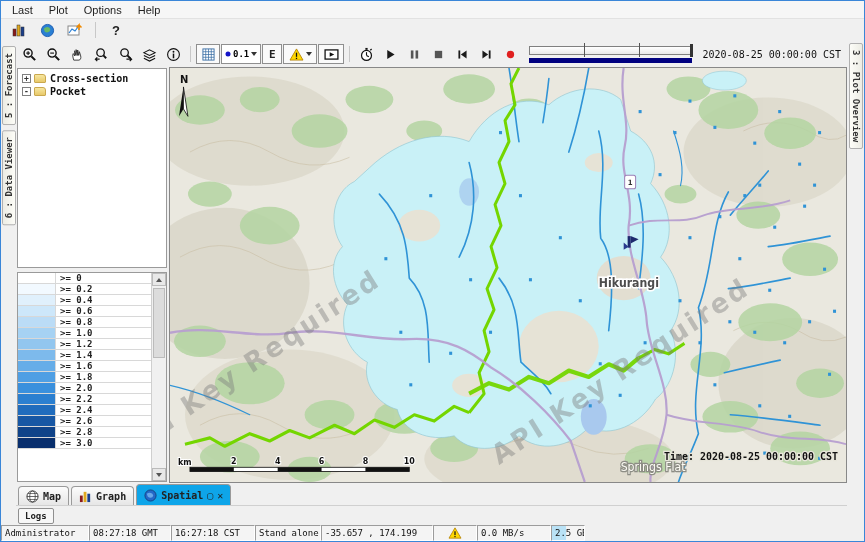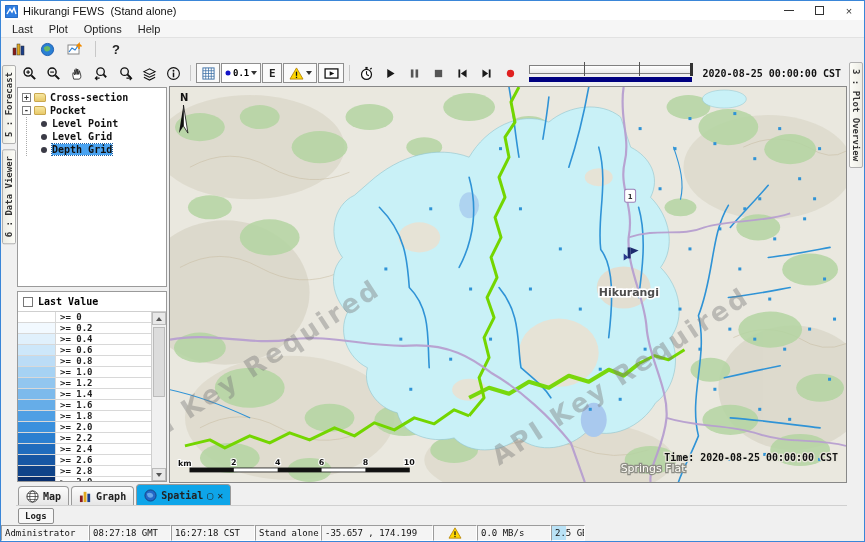--- a/index.html
+++ b/index.html
@@ -40,21 +40,21 @@
   .toolbar2 { height:26px; display:flex; align-items:center; gap:1px; padding:0 4px 0 2px; flex:none; }
   .tbtn { width:23px; height:22px; display:flex; align-items:center; justify-content:center; flex:none; }
   .boxbtn { height:20px; border:1px solid #8f8f8f; background:#fafafa; display:flex; align-items:center; justify-content:center; padding:0 2px; flex:none; }
   .combo { height:20px; border:1px solid #8f8f8f; background:#fff; display:flex; align-items:center; gap:2px; padding:0 3px; font-family:"DejaVu Sans Mono",monospace; font-size:9px; font-weight:bold; flex:none; }
   .caret { width:0; height:0; border-left:3px solid transparent; border-right:3px solid transparent; border-top:4px solid #333; }
   .timeline { flex:1; height:22px; position:relative; margin:0 6px; min-width:120px; }
   .tl-groove { position:absolute; left:0; right:4px; top:3px; height:9px; border:1px solid #808080; background:linear-gradient(#fff,#e9e9e9); }
   .tl-tick { position:absolute; top:0; width:1px; height:14px; background:#555; }
   .tl-thumb { position:absolute; right:3px; top:1px; width:3px; height:13px; background:#333; }
   .tl-bar { position:absolute; left:0; right:4px; top:15px; height:5px; }
-  .tb-date { font-family:"DejaVu Sans Mono",monospace; font-size:10px; font-weight:bold; white-space:nowrap; color:#111; padding-right:2px; }
+  .tb-date { font-family:"DejaVu Sans Mono",monospace; font-size:10px; font-weight:normal; white-space:nowrap; color:#111; padding-right:2px; }
 
   
   .panelsrow { flex:1; display:flex; min-height:0; }
   .leftpanel { width:153px; flex:none; display:flex; flex-direction:column; padding:1px 2px 1px 1px; }
   .treebox { height:200px; background:#fff; border:1px solid #9a9a9a; overflow:hidden; padding:3px 0 0 4px; flex:none; }
   .treerow { display:flex; align-items:center; height:13px; font-family:"DejaVu Sans Mono",monospace; font-size:10px; font-weight:bold; color:#111; white-space:nowrap; }
   .expander { width:9px; height:9px; border:1px solid #808080; background:#fff; font-size:8px; line-height:7px; text-align:center; margin-right:3px; flex:none; font-weight:bold; color:#333;}
   .foldericon { width:12px; height:9px; background:linear-gradient(#f7e7a0,#e8c96a); border:1px solid #caa84e; border-radius:1px 3px 1px 1px; margin-right:4px; flex:none; }
   .bullet { width:6px; height:6px; border-radius:50%; background:#3a3a46; margin:0 5px 0 0; flex:none; }
   .child { padding-left:14px; }
@@ -100,40 +100,20 @@
   .statusbar { height:16px; display:flex; flex:none; background:#f0f0f0; }
   .spanel { border:1px solid; border-color:#9c9c9c #fff #fff #9c9c9c; background:#f4f4f4; font-family:"DejaVu Sans Mono",monospace;
             font-size:9px; color:#111; display:flex; align-items:center; padding:0 3px; white-space:nowrap; overflow:hidden; flex:none; }
   .memgauge { background:linear-gradient(90deg,#b9e2f6 0 45%, #f4f4f4 45%); }
 </style>
 </head>
 <body>
 
 <div class="window">
 
-  <div class="titlebar">
-    <span class="appicon">
-      <svg viewBox="0 0 13 13">
-          <rect x="0" y="0" width="13" height="13" rx="2" fill="#2f7de0" stroke="#1b5cb0"></rect>
-          <path d="M2,9 L5,4 L7,7 L9,3 L11,9" fill="none" stroke="#fff" stroke-width="1.4"></path>
-        </svg>
-    </span>
-    <span class="title">Hikurangi FEWS  (Stand alone)</span>
-    <span class="wincontrols">
-      <span class="wc">
-          <span class="minbar"></span>
-        </span>
-      <span class="wc">
-          <span class="maxbox"></span>
-        </span>
-      <span class="wc">
-          <span>×</span>
-        </span>
-    </span>
-  </div>
 
   <div class="menubar">
     <span class="menuitem">Last</span>
     <span class="menuitem">Plot</span>
     <span class="menuitem">Options</span>
     <span class="menuitem">Help</span>
   </div>
 
   <div class="toolbar1">
     <span class="t1btn">
@@ -309,41 +289,23 @@
             <div class="treerow">
               <span class="expander">+</span>
               <span class="foldericon"></span>
               <span>Cross-section</span>
             </div>
             <div class="treerow">
               <span class="expander">-</span>
               <span class="foldericon"></span>
               <span>Pocket</span>
             </div>
-            <div class="guide">
-              <div class="treerow child">
-                <span class="bullet"></span>
-                <span>Level Point</span>
-              </div>
-              <div class="treerow child">
-                <span class="bullet"></span>
-                <span>Level Grid</span>
-              </div>
-              <div class="treerow child">
-                <span class="bullet"></span>
-                <span class="sel">Depth Grid</span>
-              </div>
-            </div>
           </div>
 
           <div class="legendbox">
-            <div class="legendhead">
-              <span class="checkbox"></span>
-              <span class="legendtitle">Last Value</span>
-            </div>
             <div class="legendlist">
               <div class="legendrows">
                 <div class="lrow">
                     <span class="lswatch" style="background-color: rgb(255, 255, 255);"></span>
                     <span class="llabel">&gt;= 0</span>
                   </div>
                 <div class="lrow">
                     <span class="lswatch" style="background-color: rgb(242, 249, 255);"></span>
                     <span class="llabel">&gt;= 0.2</span>
                   </div>

